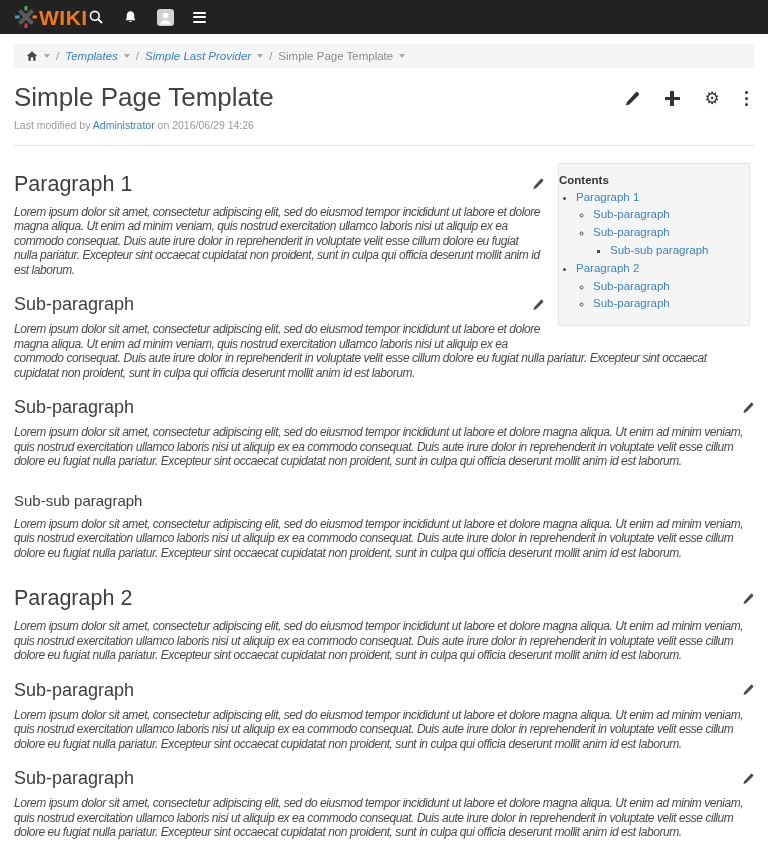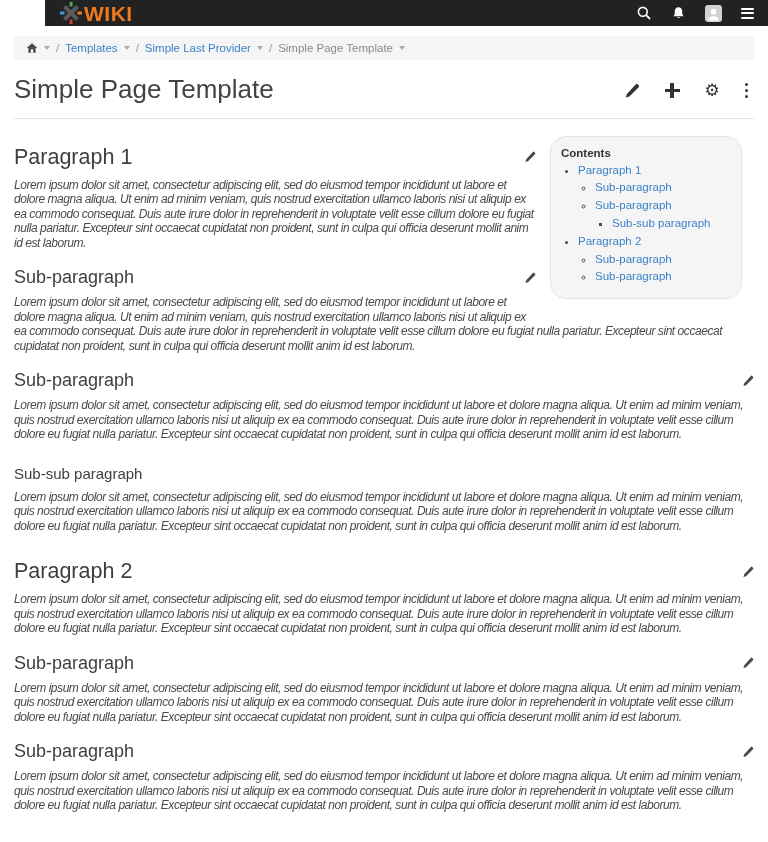--- a/index.html
+++ b/index.html
@@ -6,39 +6,38 @@
   html, body { margin: 0; padding: 0; }
   body {
     width: 768px; min-height: 842px;
     font-family: "Liberation Sans", sans-serif;
     background: #fff; color: #4a4a4a;
     display: flex; flex-direction: column;
   }
 
   
   .navbar {
-    height: 26px; background: #222; flex: 0 0 auto;
-    display: flex; align-items: center; justify-content: space-between;
+    height: 34px; background: #222; flex: 0 0 auto;
+    display: flex; align-items: center; 
     padding: 0 14px;
-    margin-left: 45px;
   }
   .logo { display: flex; align-items: center; gap: 1px; }
   .logo-word { color: #f0791e; font-size: 21px; font-weight: bold; letter-spacing: .5px; line-height: 1; }
   .nav-icons { display: flex; align-items: center; gap: 19px; }
   .nav-btn { background: none; border: none; padding: 0; cursor: pointer; display: flex; align-items: center; }
   .burger { display: flex; flex-direction: column; gap: 2.5px; }
   .burger span { width: 13px; height: 2px; background: #fff; border-radius: 1px; }
 
   
   .breadcrumb {
     margin: 10px 14px 0; background: #f5f5f5; border-radius: 4px;
     padding: 6px 12px; font-size: 11.5px; color: #8a8a8a;
     display: flex; align-items: center; gap: 6px; height: 24px;
   }
-  .crumb-link { color: #3b82c8; text-decoration: none; }
+  .crumb-link { color: #3b82c8; text-decoration: none; font-style: italic; }
   .crumb-current { color: #8a8a8a; }
   .caret {
     width: 0; height: 0; display: inline-block;
     border-left: 3.5px solid transparent; border-right: 3.5px solid transparent;
     border-top: 4px solid #aaa; cursor: pointer;
   }
   .sep { color: #999; }
 
   
   .container { padding: 0 14px; flex: 0 0 auto; }
@@ -53,23 +52,23 @@
   .kebab { display: flex; flex-direction: column; gap: 2.6px; }
   .kebab span { width: 3.2px; height: 3.2px; border-radius: 50%; background: #333; }
 
   .modified { font-size: 10.5px; color: #999; margin-top: 7px; }
   .blue-link { color: #3b82c8; text-decoration: none; }
   .divider { border: none; border-top: 1px solid #e4e4e4; margin: 14px 0 0; }
 
   
   .content { padding-top: 17px; }
   .toc {
-    float: right; width: 192px; margin: 0 12px 12px 14px;
-    background: #f5f5f5; border: 1px solid #e3e3e3; border-radius: 16px;
-    padding: 10px 8px 12px 10px; font-size: 11.5px;
+    float: right; width: 192px; margin: 0 4px 12px 14px;
+    background: #f5f5f5; border: 1px solid #e3e3e3; border-radius: 0;
+    padding: 10px 8px 12px 0; font-size: 11.5px;
   }
   .toc-title { font-weight: bold; color: #333; margin: 0 0 3px; font-size: 11.5px; }
   .toc ul { margin: 0; padding-left: 17px; }
   .toc li { line-height: 1.55; }
   .toc ul.l1 { list-style: disc; }
   .toc ul.l2 { list-style: circle; }
   .toc ul.l3 { list-style: square; }
   .toc a { color: #3b82c8; text-decoration: none; cursor: pointer; }
 
   .sec-h { display: flex; align-items: center; font-weight: 400; color: #3e3e3e; }
@@ -177,20 +176,25 @@
       </button>
       <button class="action-btn">
         <span class="kebab">
             <span></span>
             <span></span>
             <span></span>
           </span>
       </button>
     </div>
   </div>
+  <div class="modified">
+    <span>Last modified by</span>
+    <a class="blue-link">Administrator</a>
+    <span>on 2016/06/29 14:26</span>
+  </div>
   <hr class="divider">
 </div>
 
 <main class="container content">
 
   <aside class="toc">
     <div class="toc-title">Contents</div>
     <ul class="l1">
       <li><a>Paragraph 1</a>
         <ul class="l2">

